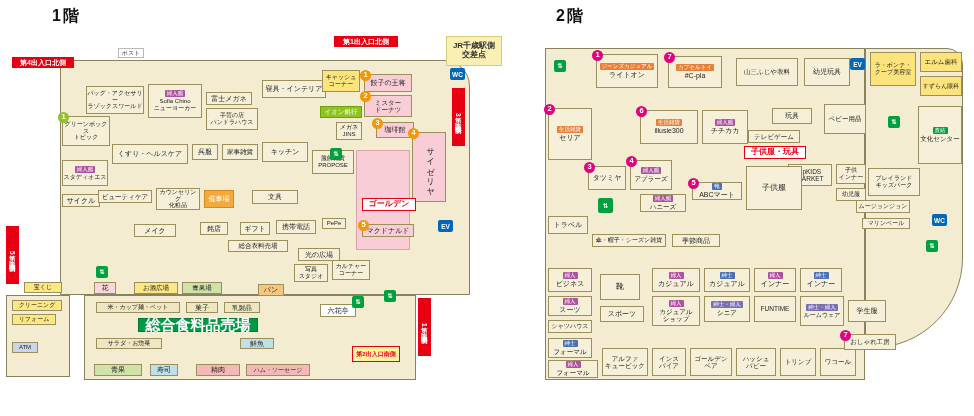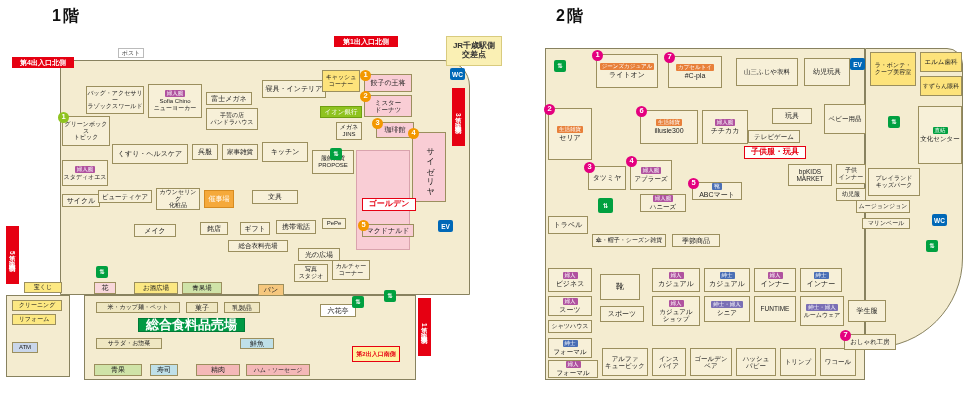--- a/index.html
+++ b/index.html
@@ -166,21 +166,21 @@
       <span class="lbl">光の広場</span>
     </div>
     <div class="blk" style="left: 294px; top: 264px; width: 34px; height: 18px; background: rgb(247, 240, 216); border: 1px solid rgb(155, 143, 94); color: rgb(34, 34, 34); font-size: 6px; font-weight: normal; z-index: 2;">
       <span class="lbl">写真
 スタジオ</span>
     </div>
     <div class="blk" style="left: 332px; top: 260px; width: 38px; height: 20px; background: rgb(247, 240, 216); border: 1px solid rgb(155, 143, 94); color: rgb(34, 34, 34); font-size: 6px; font-weight: normal; z-index: 2;">
       <span class="lbl">カルチャー
 コーナー</span>
     </div>
-    <div class="blk" style="left: 138px; top: 318px; width: 107px; height: 14px; background: rgb(0, 153, 68); border: 1px solid rgb(0, 122, 54); color: rgb(255, 255, 255); font-size: 13px; font-weight: bold; z-index: 2;">
+    <div class="blk" style="left: 138px; top: 318px; width: 120px; height: 14px; background: rgb(0, 153, 68); border: 1px solid rgb(0, 122, 54); color: rgb(255, 255, 255); font-size: 15px; font-weight: bold; z-index: 2;">
       <span class="lbl">総合食料品売場</span>
     </div>
     <div class="blk" style="left: 94px; top: 282px; width: 22px; height: 12px; background: rgb(248, 215, 218); border: 1px solid rgb(155, 143, 94); color: rgb(34, 34, 34); font-size: 7px; font-weight: normal; z-index: 2;">
       <span class="lbl">花</span>
     </div>
     <div class="blk" style="left: 134px; top: 282px; width: 44px; height: 12px; background: rgb(252, 232, 130); border: 1px solid rgb(155, 143, 94); color: rgb(34, 34, 34); font-size: 6.5px; font-weight: normal; z-index: 2;">
       <span class="lbl">お酒広場</span>
     </div>
     <div class="blk" style="left: 182px; top: 282px; width: 40px; height: 12px; background: rgb(207, 227, 168); border: 1px solid rgb(155, 143, 94); color: rgb(34, 34, 34); font-size: 6.5px; font-weight: normal; z-index: 2;">
       <span class="lbl">青果場</span>
@@ -319,20 +319,23 @@
     </div>
     <div class="blk" style="left: 640px; top: 194px; width: 46px; height: 18px; background: rgb(247, 240, 216); border: 1px solid rgb(155, 143, 94); color: rgb(34, 34, 34); font-size: 6.5px; font-weight: normal; z-index: 2;">
       <span class="tag" style="background: rgb(176, 82, 159);">婦人服</span>
       <span class="lbl">ハニーズ</span>
     </div>
     <div class="blk" style="left: 692px; top: 182px; width: 50px; height: 18px; background: rgb(247, 240, 216); border: 1px solid rgb(155, 143, 94); color: rgb(34, 34, 34); font-size: 7px; font-weight: normal; z-index: 2;">
       <span class="tag" style="background: rgb(74, 111, 181);">靴</span>
       <span class="lbl">ABCマート</span>
       <span class="circ" style="background: rgb(228, 0, 127);">5</span>
     </div>
+    <div class="blk" style="left: 746px; top: 166px; width: 56px; height: 44px; background: rgb(247, 240, 216); border: 1px solid rgb(155, 143, 94); color: rgb(34, 34, 34); font-size: 8px; font-weight: normal; z-index: 2;">
+      <span class="lbl">子供服</span>
+    </div>
     <div class="blk" style="left: 836px; top: 164px; width: 30px; height: 20px; background: rgb(247, 240, 216); border: 1px solid rgb(155, 143, 94); color: rgb(34, 34, 34); font-size: 6px; font-weight: normal; z-index: 2;">
       <span class="lbl">子供
 インナー</span>
     </div>
     <div class="blk" style="left: 836px; top: 188px; width: 30px; height: 13px; background: rgb(247, 240, 216); border: 1px solid rgb(155, 143, 94); color: rgb(34, 34, 34); font-size: 6px; font-weight: normal; z-index: 2;">
       <span class="lbl">幼児服</span>
     </div>
     <div class="blk" style="left: 548px; top: 216px; width: 40px; height: 18px; background: rgb(247, 240, 216); border: 1px solid rgb(155, 143, 94); color: rgb(34, 34, 34); font-size: 7px; font-weight: normal; z-index: 2;">
       <span class="lbl">トラベル</span>
     </div>

